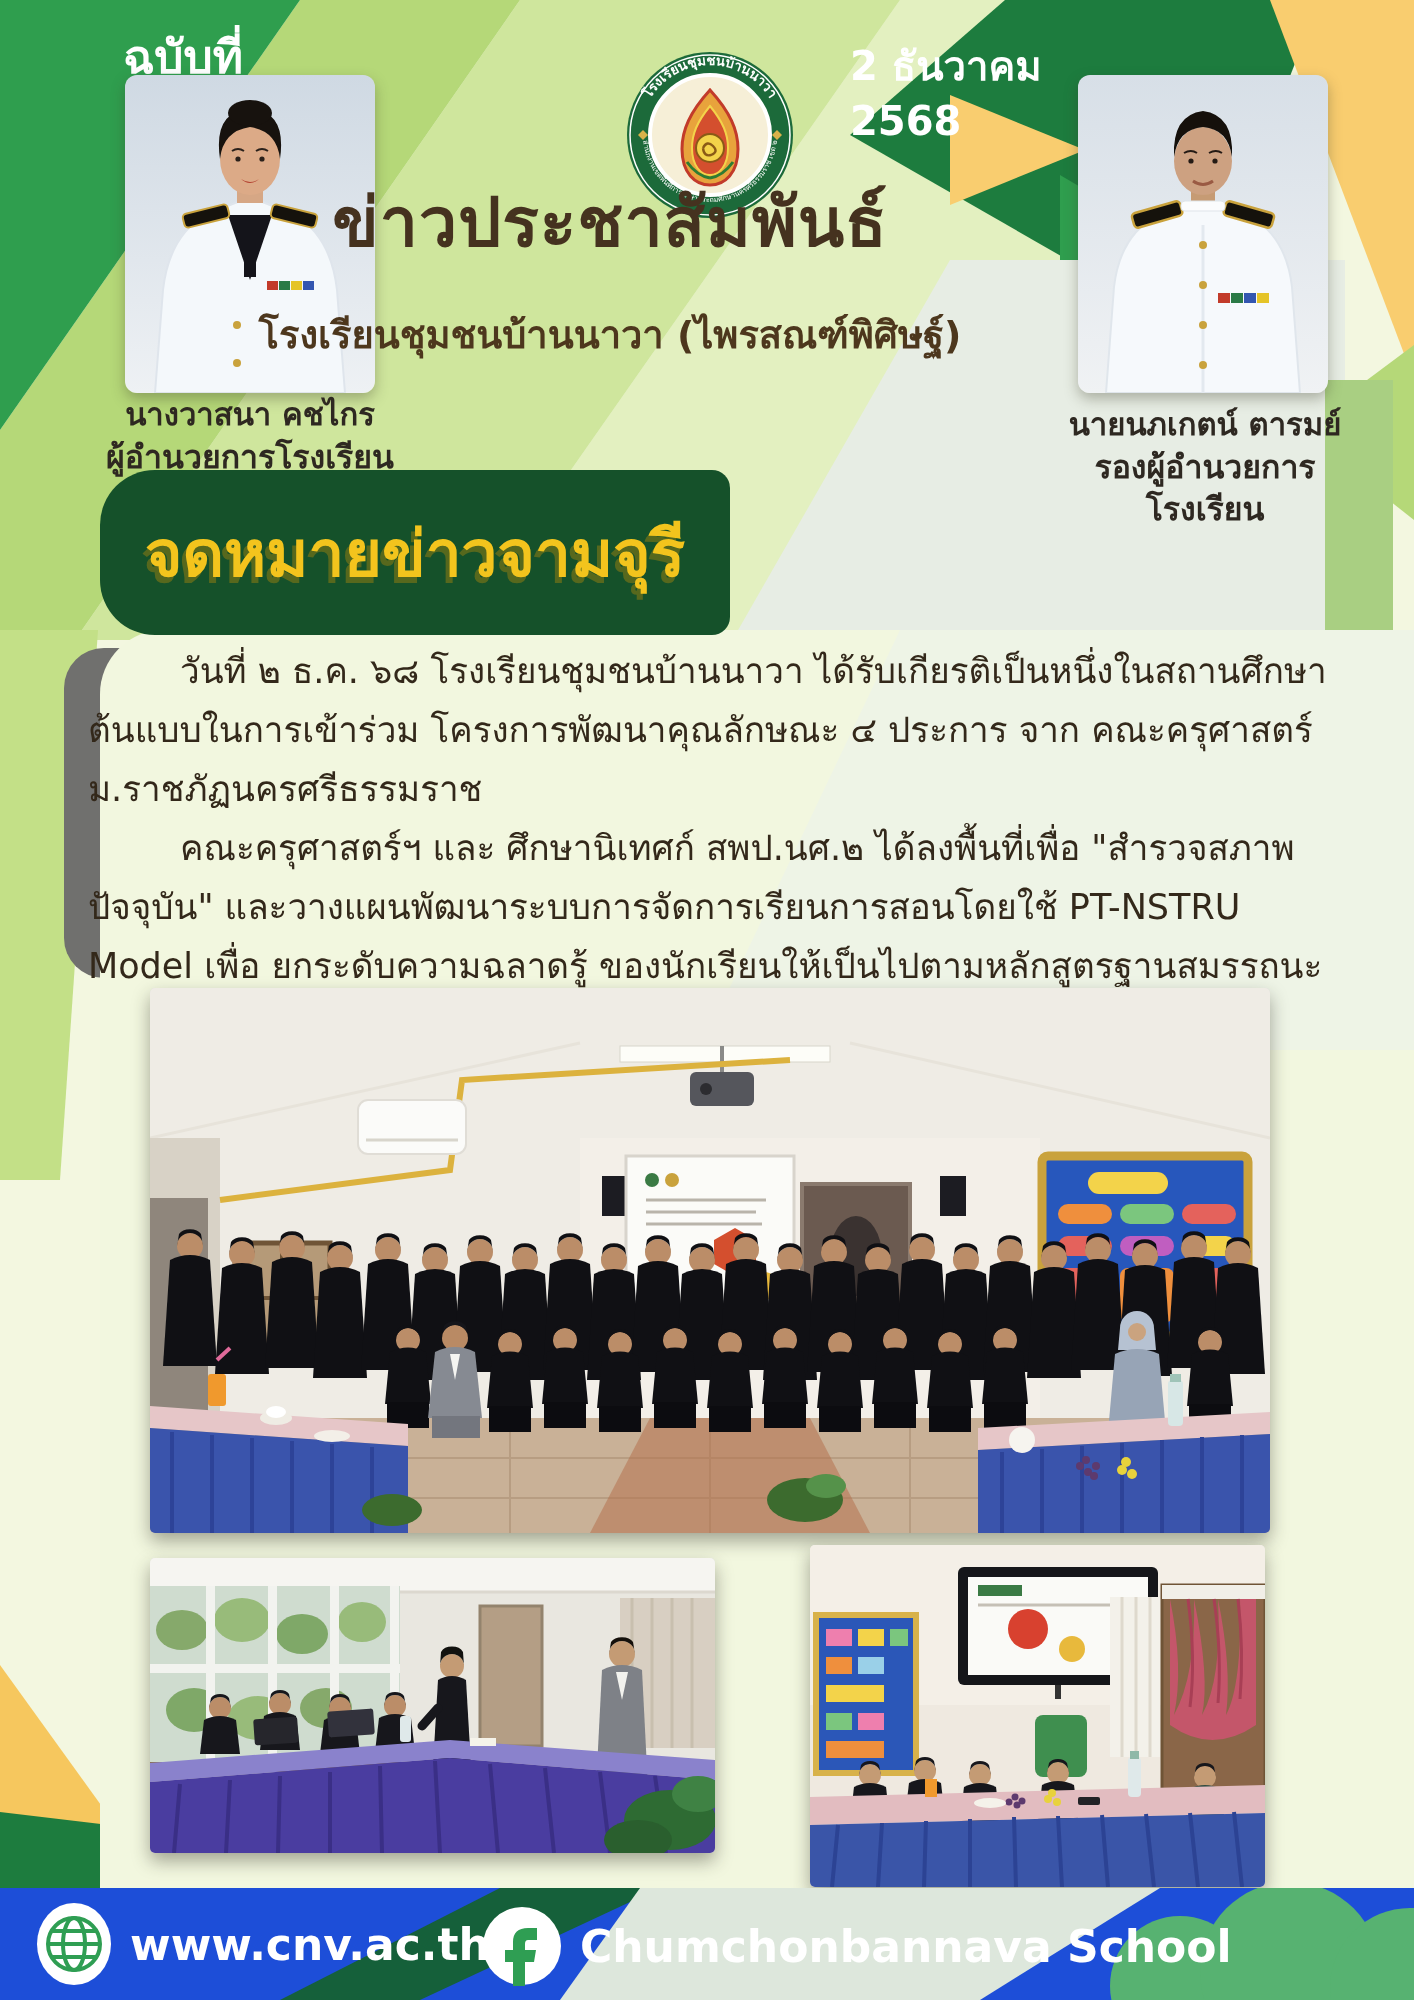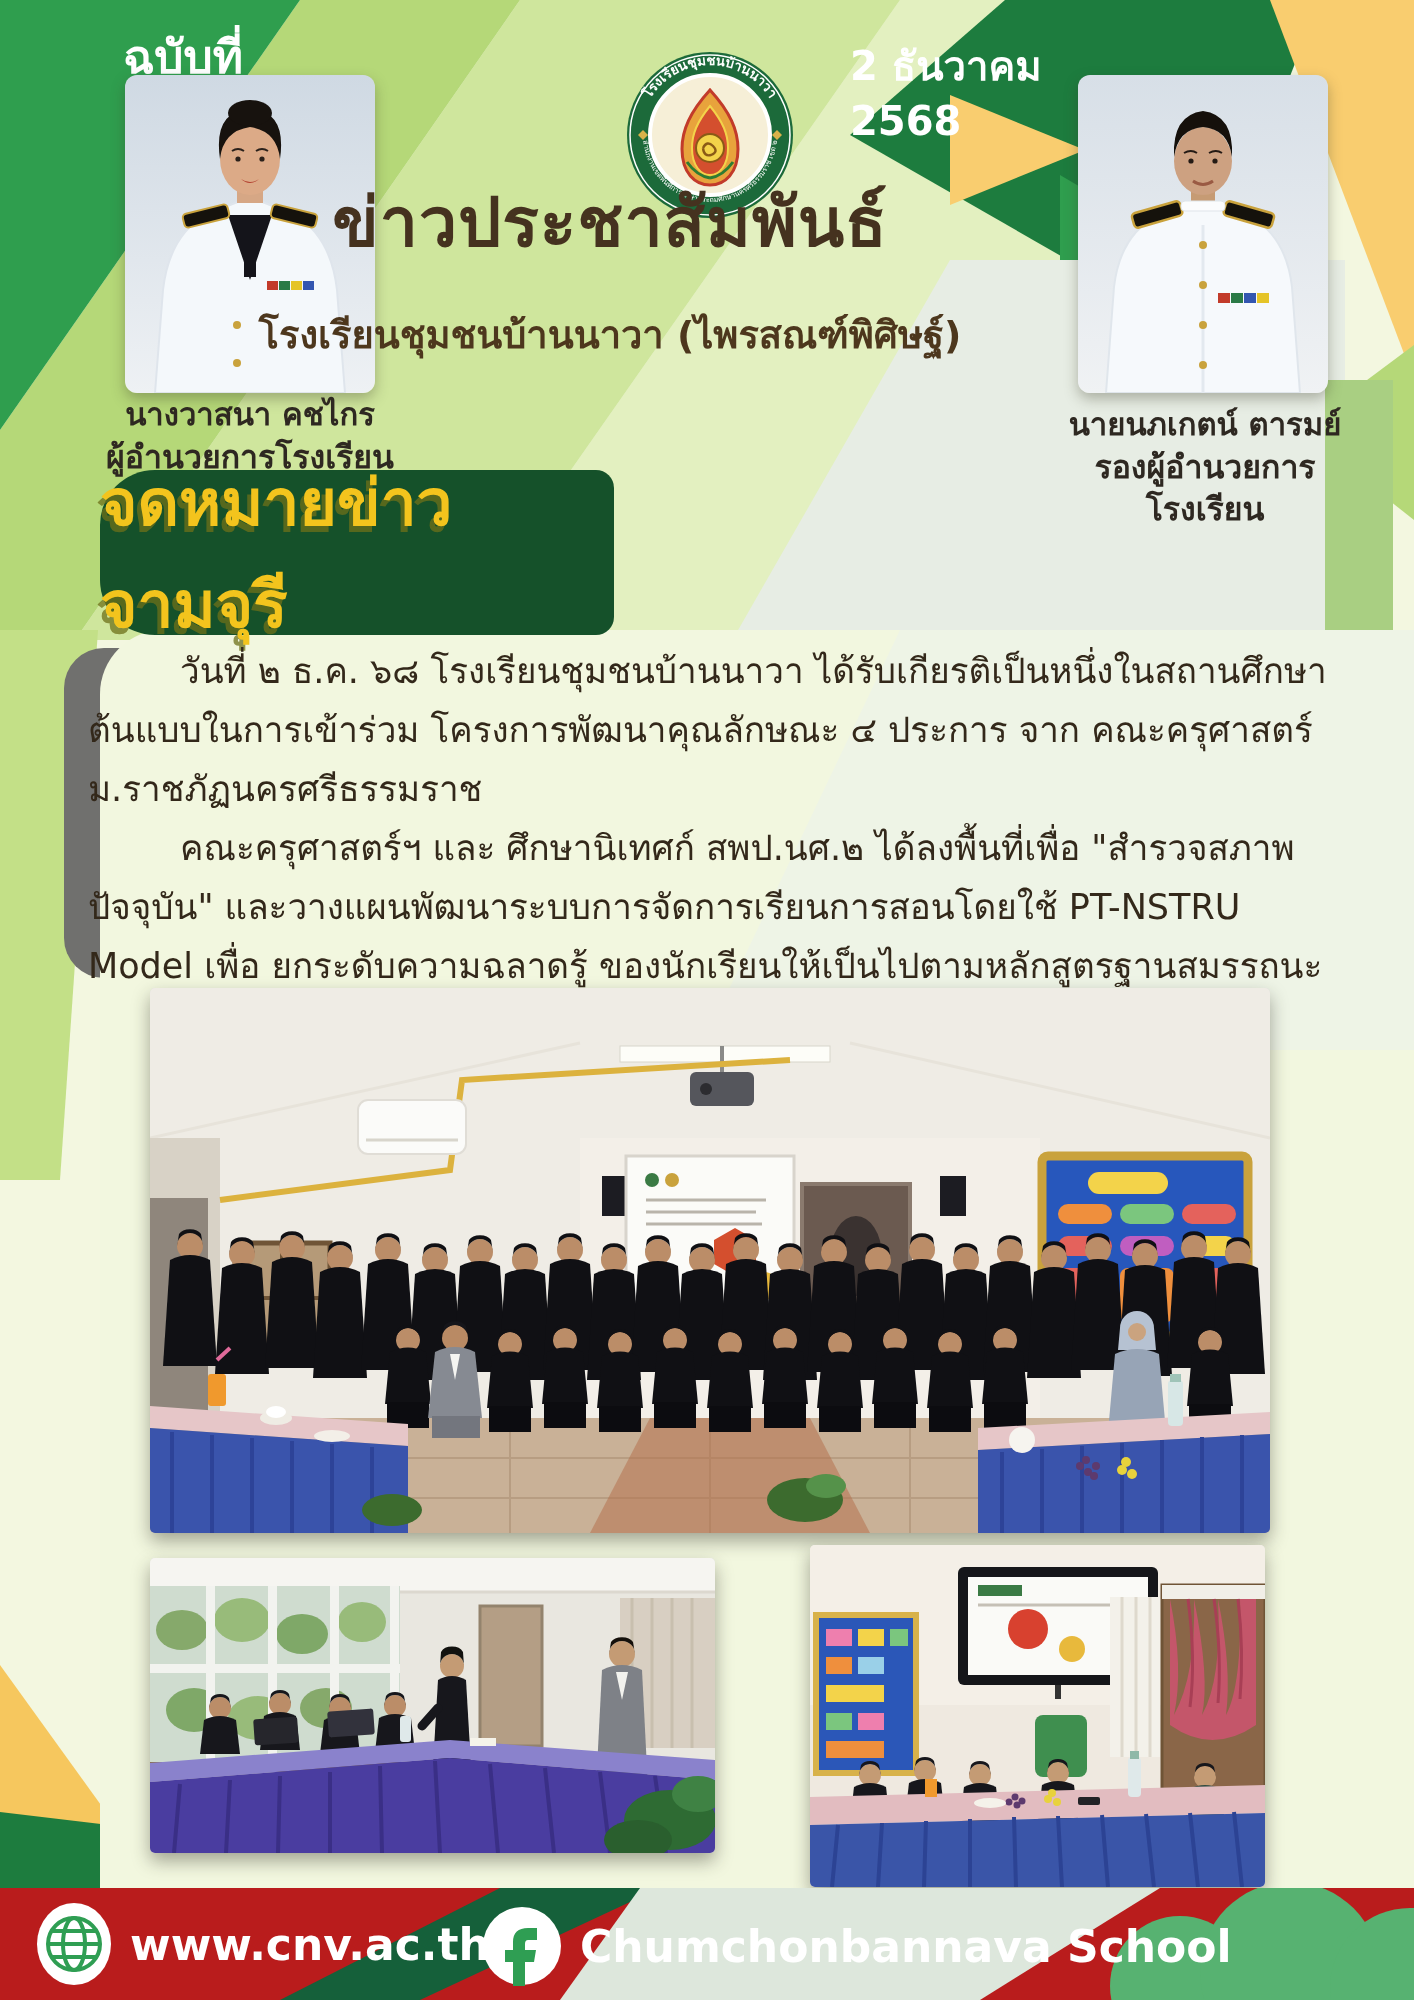--- a/index.html
+++ b/index.html
@@ -33,30 +33,30 @@
   .subtitle{left:250px;top:304px;width:720px;text-align:center;font-size:38px;font-weight:bold;color:#4d371d;}
   .portrait{border-radius:12px;overflow:hidden;box-shadow:0 6px 14px rgba(60,60,40,.35);}
   .cap{ text-align:center;color:#2e2821;font-weight:bold;}
   .cap .n{font-size:31px;line-height:44px;}
   .cap .p{font-size:32px;line-height:42px;}
   
   .graybar{left:64px;top:648px;width:74px;height:330px;background:#70706e;border-radius:40px 0 0 40px;}
   .card{left:100px;top:630px;width:1314px;height:1258px;background:#f2f7df;border-radius:64px 0 0 0;}
   .card-sheen{left:700px;top:630px;width:714px;height:420px;background:#eef4e6;
               clip-path:polygon(200px 0,714px 0,714px 420px,0 420px);}
-  .banner{left:100px;top:470px;width:514px;height:165px;background:#15512a;
+  .banner{left:100px;top:470px;width:630px;height:165px;background:#15512a;
           border-radius:55px 18px 18px 55px;display:flex;align-items:center;justify-content:center;}
   .banner span{font-size:64px;font-weight:bold;color:#f3c41d;text-shadow:-4px 6px 0 rgba(110,112,25,.75);}
   
   .article{left:88px;top:642px;width:1245px;color:#33281a;}
   .article p{margin:0;font-size:35px;line-height:59px;font-weight:400;text-indent:92px;}
   
   .photo{box-shadow:0 8px 18px rgba(40,40,30,.4);border-radius:5px;overflow:hidden;background:#ddd;}
   
-  .footer{left:0;top:1888px;width:1414px;height:112px;background:#b91c1c;overflow:hidden;}
+  .footer{left:0;top:1888px;width:1414px;height:112px;background:#1d4ed8;overflow:hidden;}
   .f-dk{position:absolute;inset:0;background:#15603a;clip-path:polygon(500px 0,660px 0,420px 112px,280px 112px);}
   .f-mint{position:absolute;inset:0;background:#dde7dc;clip-path:polygon(640px 0,1160px 0,980px 112px,560px 112px);}
   .f-blob{position:absolute;background:#57b271;border-radius:50%;}
   .f-item{position:absolute;display:flex;align-items:center;gap:18px;color:#fff;font-size:44px;font-weight:600;}
 </style>
 </head>
 <body>
 
 <div id="poster">
 

